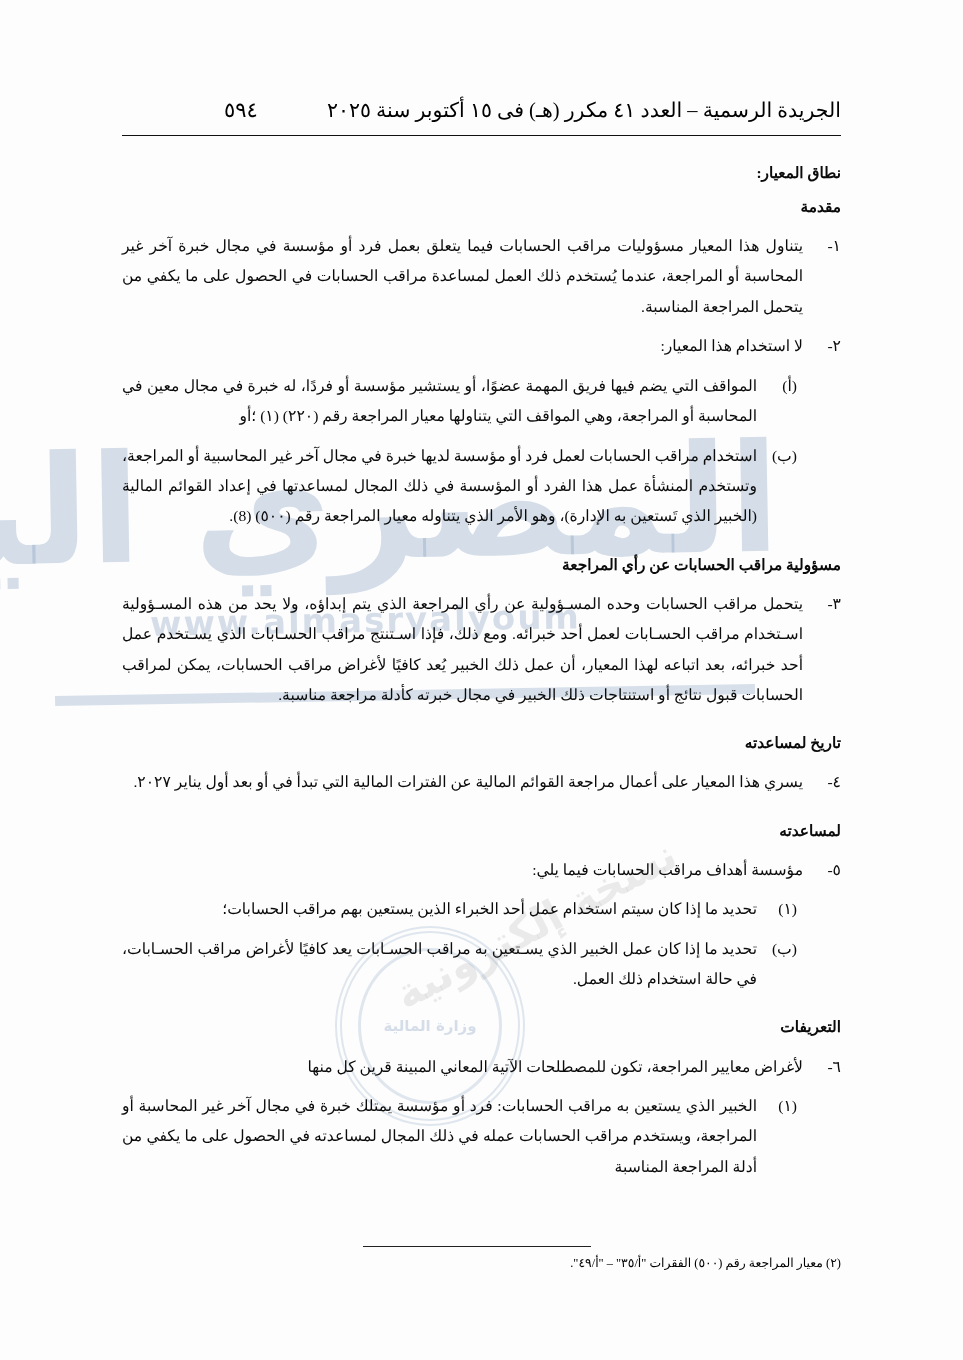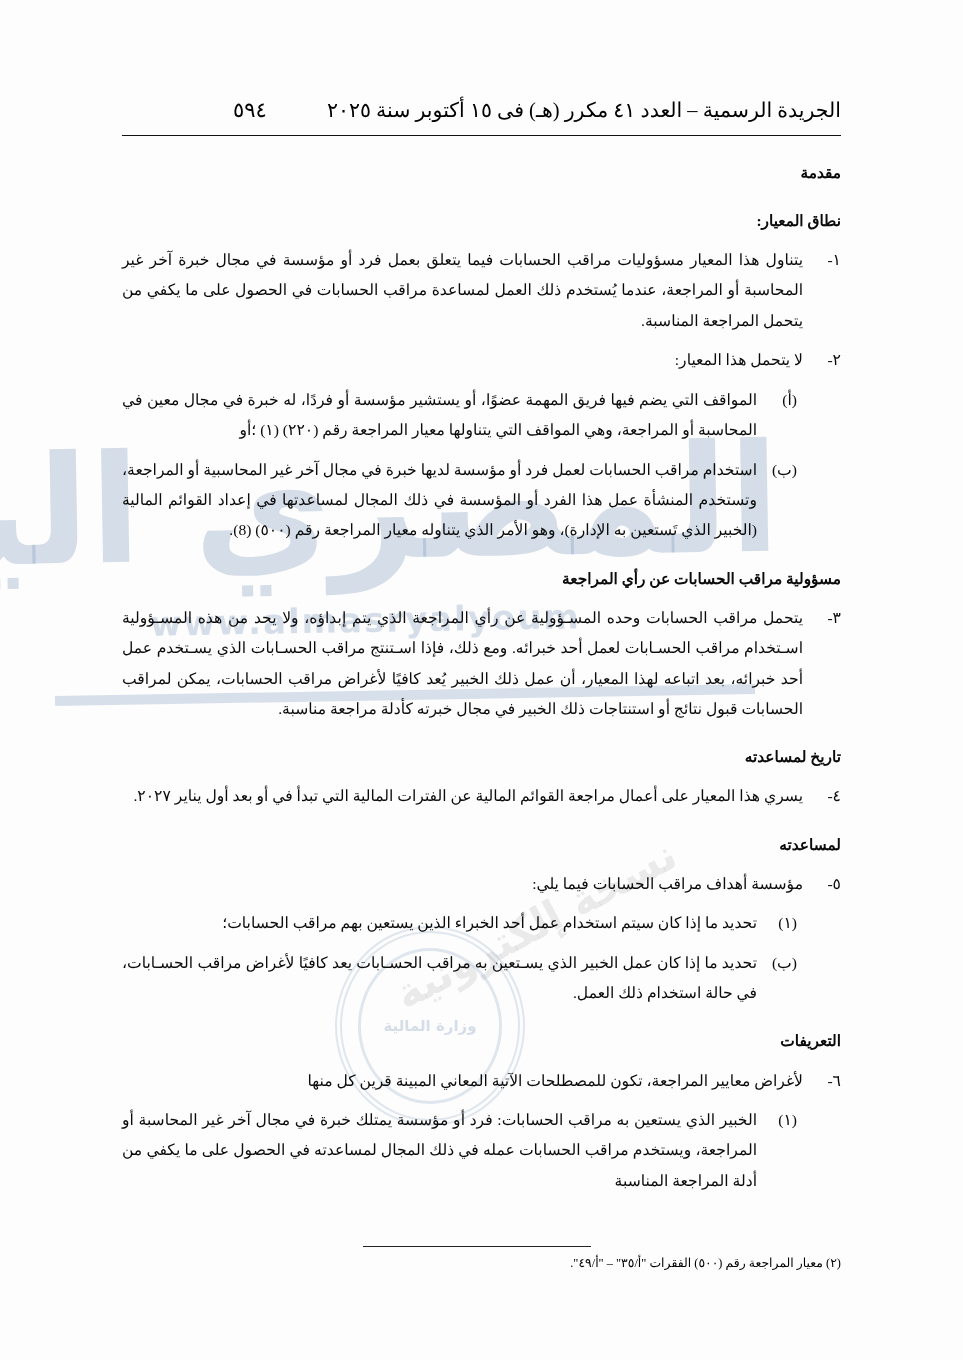--- a/index.html
+++ b/index.html
@@ -125,21 +125,21 @@
     gap: 60px;
     padding-top: 98px;
     font-size: 20.5px;
     font-weight: bold;
     letter-spacing: 0;
   }
   .header-num {
     font-size: 21px;
     font-weight: normal;
     min-width: 52px;
-    text-align: right;
+    text-align: center;
     order: 2;
     margin-left: auto;
   }
   .header-title {
     order: 1;
     white-space: nowrap;
     font-weight: normal;
   }
   .rule {
     margin-top: 12px;
@@ -236,32 +236,32 @@
   <div class="content">
 
     <div class="header-row">
       <div class="header-title">الجريدة الرسمية – العدد ٤١ مكرر (هـ) فى ١٥ أكتوبر سنة ٢٠٢٥</div>
       <div class="header-num">٥٩٤</div>
     </div>
     <div class="rule"></div>
 
     <div class="body">
 
+      <div class="sec-title">نطاق المعيار:</div>
+
       <div class="sec-title first">مقدمة</div>
-
-      <div class="sec-title">نطاق المعيار:</div>
 
       <div class="num-item">
         <div class="marker">١-</div>
         <div class="text">يتناول هذا المعيار مسؤوليات مراقب الحسابات فيما يتعلق بعمل فرد أو مؤسسة في مجال خبرة آخر غير المحاسبة أو المراجعة، عندما يُستخدم ذلك العمل لمساعدة مراقب الحسابات في الحصول على ما يكفي من يتحمل المراجعة المناسبة.</div>
       </div>
 
       <div class="num-item">
         <div class="marker">٢-</div>
-        <div class="text">لا يتحمل هذا المعيار:</div>
+        <div class="text">لا استخدام هذا المعيار:</div>
       </div>
 
       <div class="sub-item">
         <div class="marker">(أ)</div>
         <div class="text">المواقف التي يضم فيها فريق المهمة عضوًا، أو يستشير مؤسسة أو فردًا، له خبرة في مجال معين في المحاسبة أو المراجعة، وهي المواقف التي يتناولها معيار المراجعة رقم (٢٢٠) (١) ؛أو</div>
       </div>
 
       <div class="sub-item">
         <div class="marker">(ب)</div>
         <div class="text">استخدام مراقب الحسابات لعمل فرد أو مؤسسة لديها خبرة في مجال آخر غير المحاسبية أو المراجعة، وتستخدم المنشأة عمل هذا الفرد أو المؤسسة في ذلك المجال لمساعدتها في إعداد القوائم المالية (الخبير الذي تَستعين به الإدارة)، وهو الأمر الذي يتناوله معيار المراجعة رقم (٥٠٠) (8).</div>

